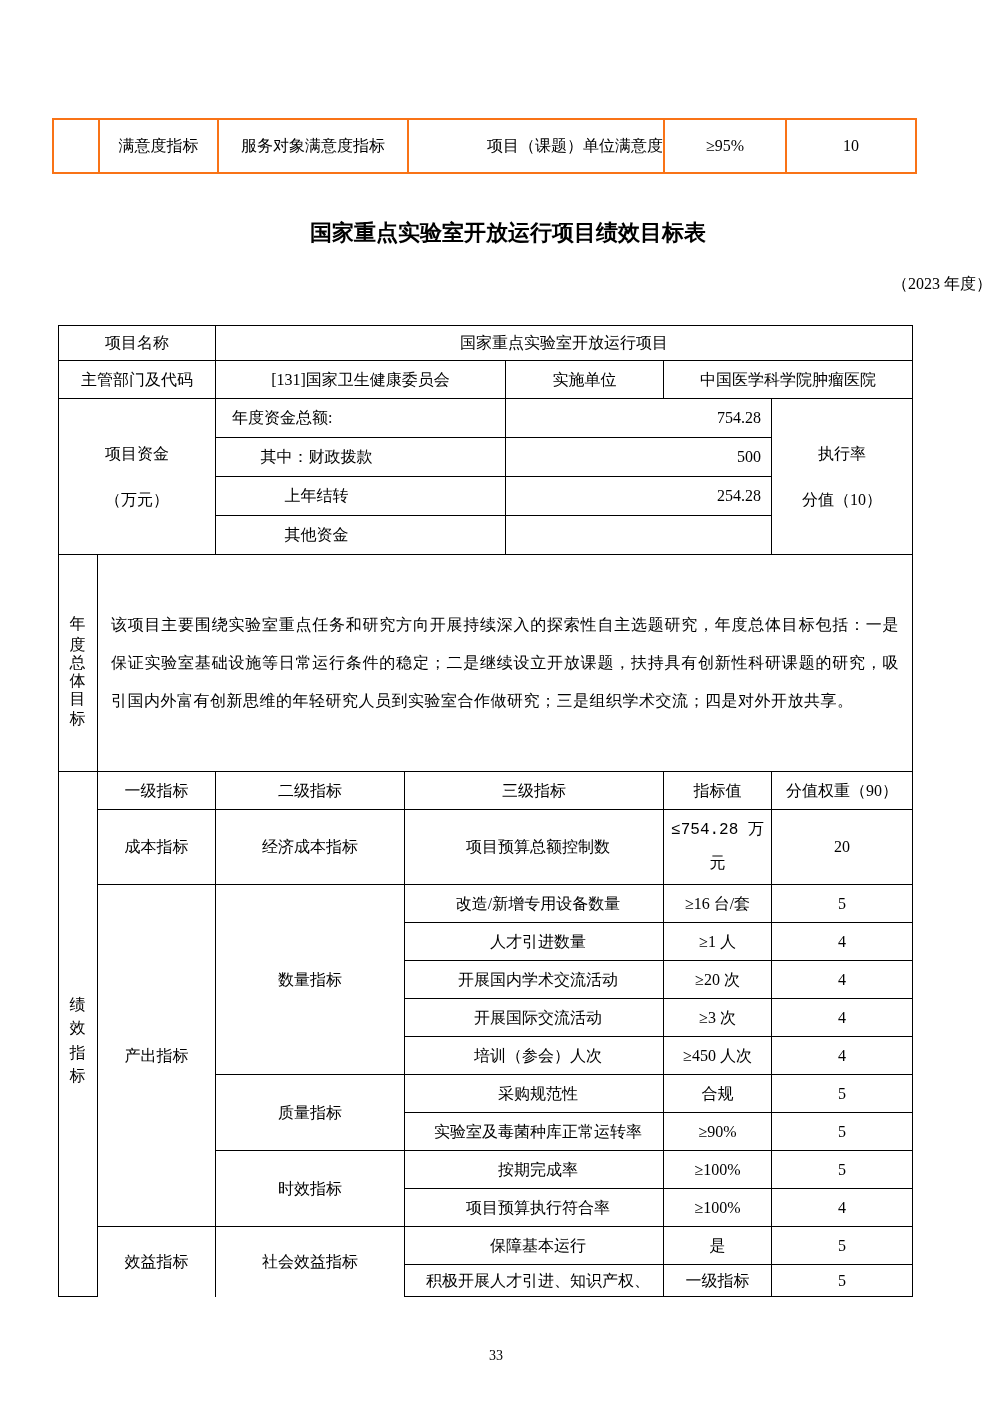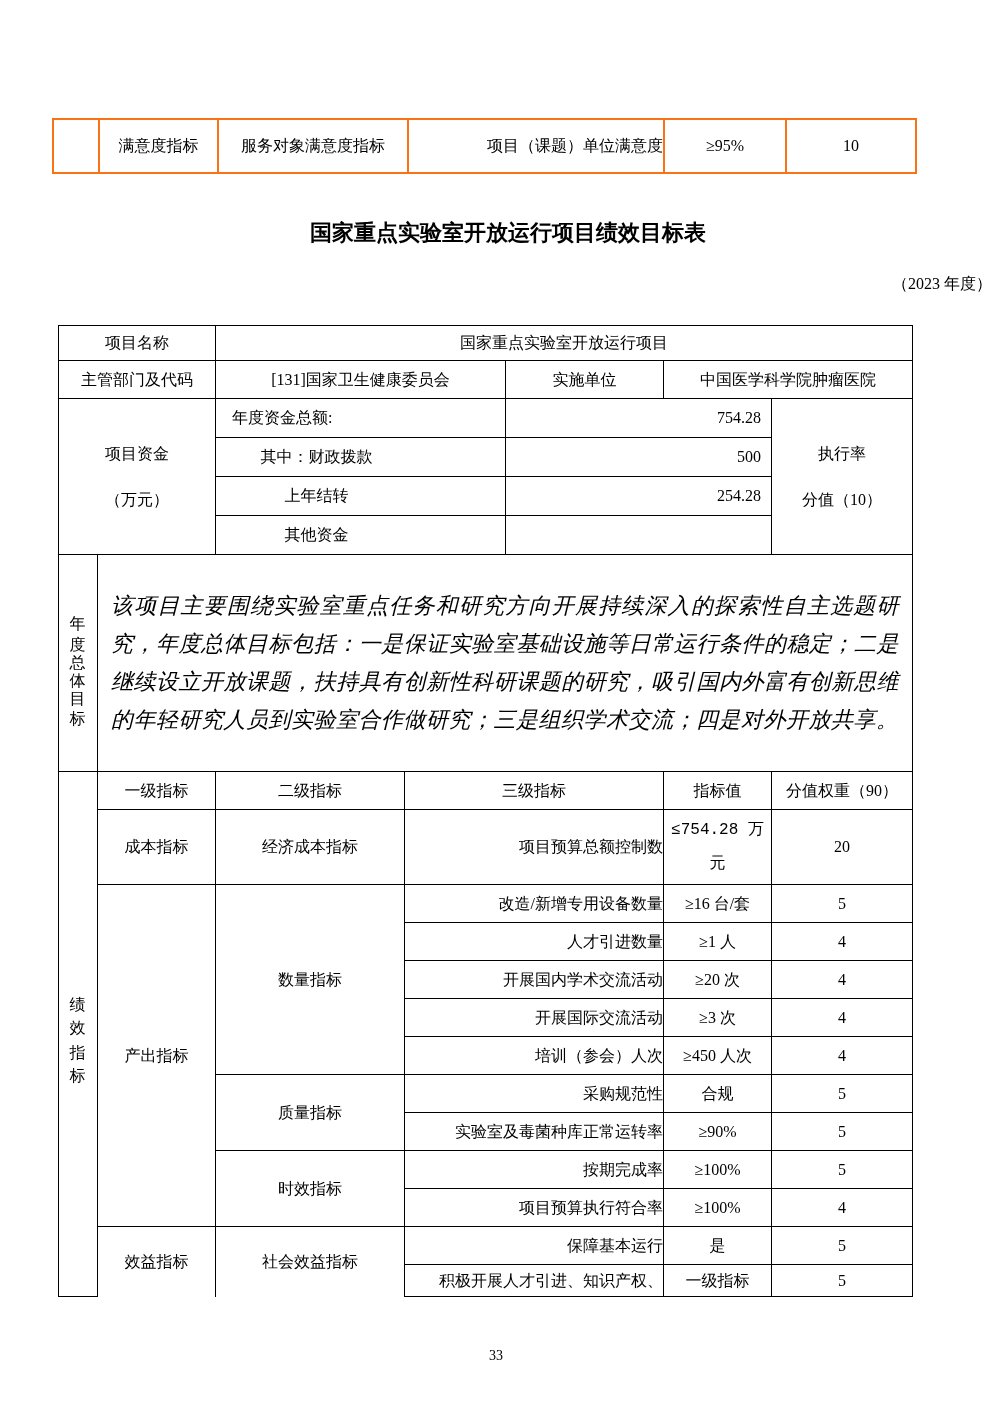--- a/index.html
+++ b/index.html
@@ -28,34 +28,34 @@
   .main-wrap { position: absolute; left: 58px; top: 310px; width: 854px; margin-top: 15px; }
   .main-wrap table { width: 854px; }
   .main-wrap table + table { margin-top: -1px; }
 
   .r-h35 { height: 35px; } .r-h38 { height: 38px; } .r-h39 { height: 39px; }
   .r-h77 { height: 75px; } .r-h217 { height: 217px; } .r-h32 { height: 32px; }
 
   .lbl-left  { text-align: left;  padding-left: 16px; }
   .lbl-right { text-align: center; padding-right: 88px; }
   .val-right { text-align: right; padding-right: 10px; }
-  .l3-cell   { text-align: right;  padding-left: 8px; }
+  .l3-cell   { text-align: center;  padding-left: 8px; }
   .wrap-val  { line-height: 34px; font-family: Liberation Mono, monospace; }
 
   .two-line div:first-child { margin-bottom: 22px; }
 
   
   .v-label { display: inline-block; writing-mode: vertical-rl;
              text-orientation: upright; }
   .v-goal { letter-spacing: 19px; }
   .v-perf { letter-spacing: 24px; }
 
   .goal-text { text-align: justify; text-justify: inter-ideograph;
-               padding: 0 13px; line-height: 38px; font-size: 22px;
-               letter-spacing: 0.5px; vertical-align: middle; font-style: italic; }
+               padding: 0 13px; line-height: 38px; font-size: 16px;
+               letter-spacing: 0.5px; vertical-align: middle; }
 
   .no-bottom { border-bottom: none; }
 
   .page-number { position: absolute; top: 1348px; left: 0; width: 100%;
                  text-align: center; font-size: 14px; }
 </style>
 </head>
 <body>
 
 <table class="prev-table">

